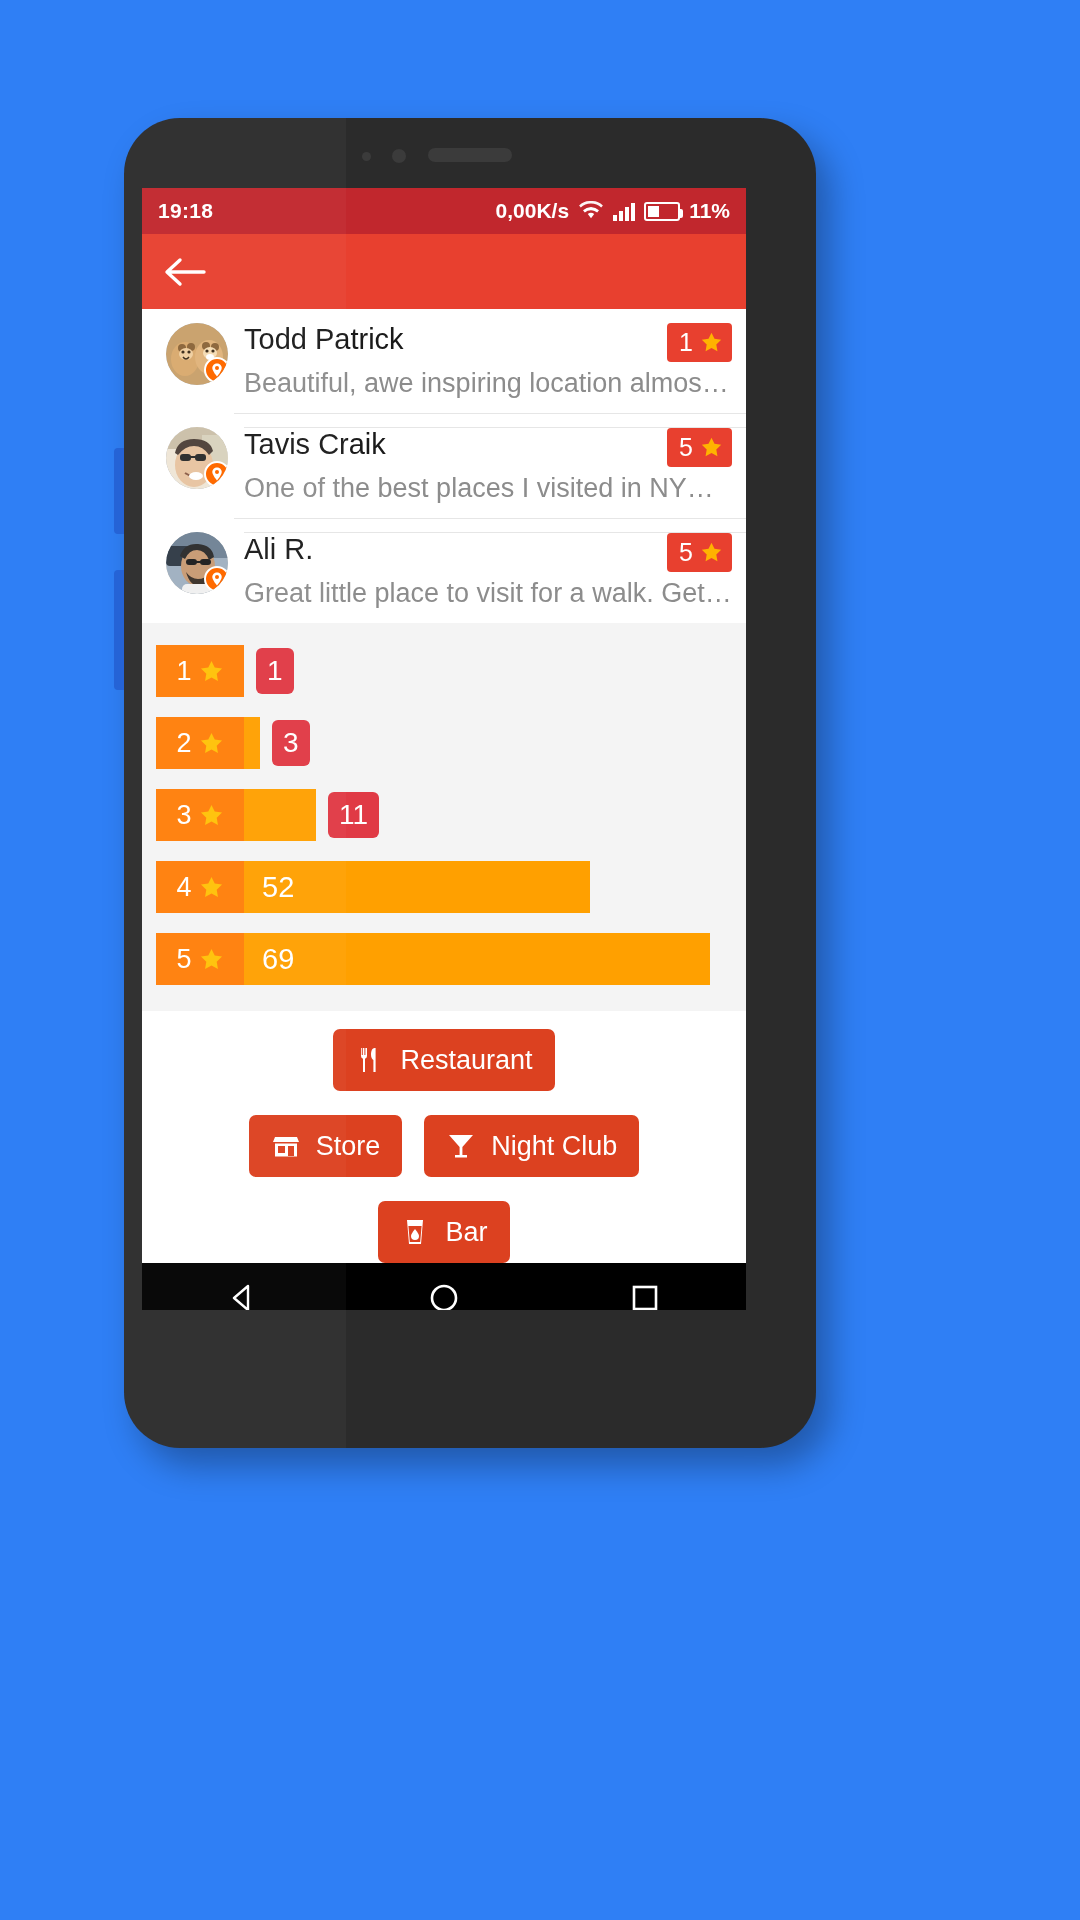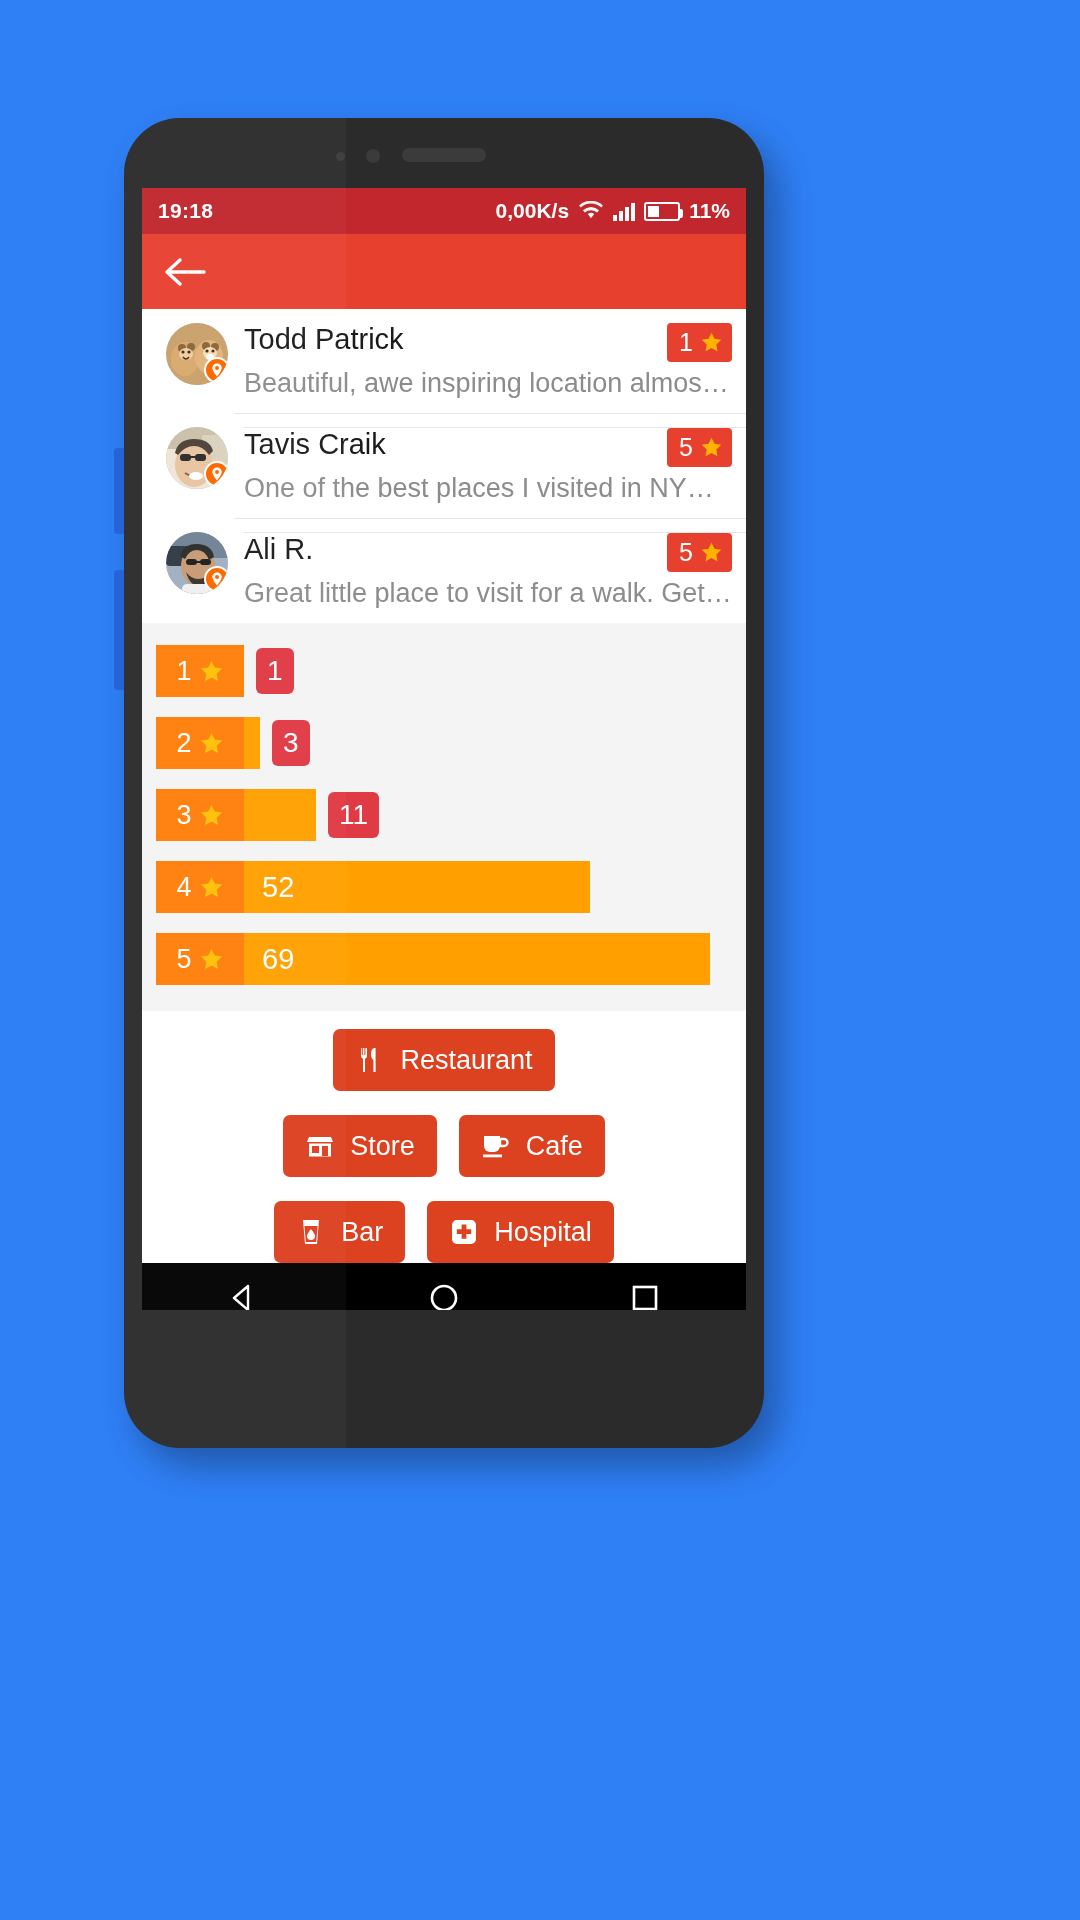--- a/index.html
+++ b/index.html
@@ -7,21 +7,21 @@
   body{
     background:#2f7ff5;
     font-family:"Liberation Sans", sans-serif;
     position:relative;
   }
 
   
   .phone-shell{
     position:absolute;
     left:124px; top:118px;
-    width:640px; height:1330px;
+    width:692px; height:1330px;
     background:#2b2b2b;
     border-radius:56px;
     box-shadow: 14px 18px 34px rgba(0,0,0,0.30);
   }
   .phone-shell::after{
     
     content:"";
     position:absolute; left:0; top:0;
     width:222px; height:100%;
     background:rgba(255,255,255,0.035);
@@ -559,48 +559,37 @@
                   <rect x="4" y="12.5" width="22" height="13" fill="#fff"></rect>
                   <rect x="7" y="15" width="7" height="7" fill="#dc4120"></rect>
                   <rect x="17" y="15" width="6" height="10" fill="#dc4120"></rect>
                 </svg>
               </span>
             <span>Store</span>
           </button>
           <button class="cat-btn">
             <span>
                 <svg viewBox="0 0 30 30">
-                  <path d="M3 5h16v10a6 6 0 0 1-6 6H9a6 6 0 0 1-6-6z" fill="#fff"></path>
-                  <path d="M19 8h4a3.5 3.5 0 0 1 0 7h-4z" fill="none" stroke="#fff" stroke-width="2.4"></path>
-                  <rect x="2" y="23.5" width="19" height="2.8" fill="#fff"></rect>
+                  <path d="M3 4h24L16.4 16v8H21v2.6H9V24h4.6v-8z" fill="#fff"></path>
                 </svg>
               </span>
-            <span>Cafe</span>
+            <span>Night Club</span>
           </button>
         </div>
 
         <div class="cat-row">
           <button class="cat-btn">
             <span>
                 <svg viewBox="0 0 30 30">
                   <path d="M7 3h16l-2 24H9z" fill="#fff"></path>
                   <path d="M8.4 9h13.2l-1.4 16H9.8z" fill="#dc4120"></path>
                   <path d="M15 12c2.6 3.4 4 5.4 4 7a4 4 0 0 1-8 0c0-1.6 1.4-3.6 4-7z" fill="#fff"></path>
                 </svg>
               </span>
             <span>Bar</span>
-          </button>
-          <button class="cat-btn">
-            <span>
-                <svg viewBox="0 0 30 30">
-                  <rect x="3" y="3" width="24" height="24" rx="5" fill="#fff"></rect>
-                  <path d="M12.6 7.4h4.8v4.8h4.8v4.8h-4.8v4.8h-4.8v-4.8H7.8v-4.8h4.8z" fill="#dc4120"></path>
-                </svg>
-              </span>
-            <span>Hospital</span>
           </button>
         </div>
 
       </div>
 
       <div class="navbar">
         <span class="nv">
           <svg width="34" height="34" viewBox="0 0 34 34">
               <path d="M22 5L8 17l14 12z" fill="none" stroke="#fff" stroke-width="2.4" stroke-linejoin="round"></path>
             </svg>

